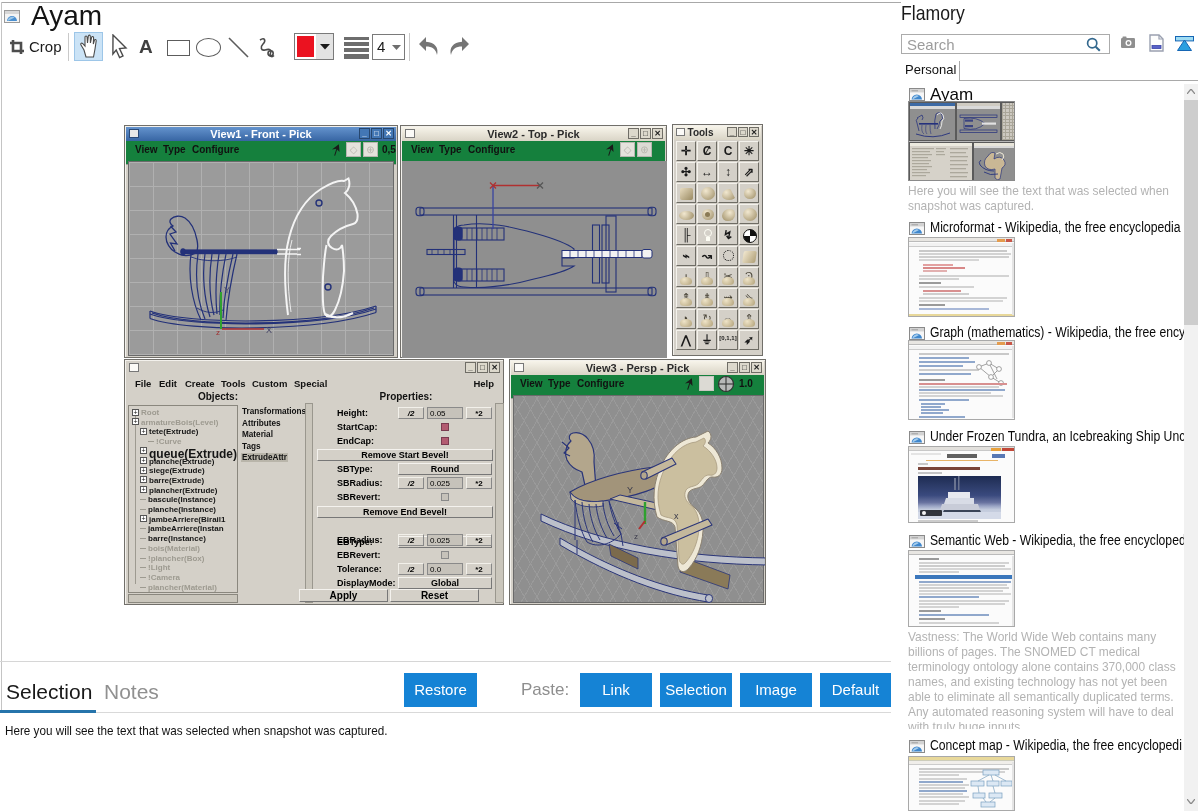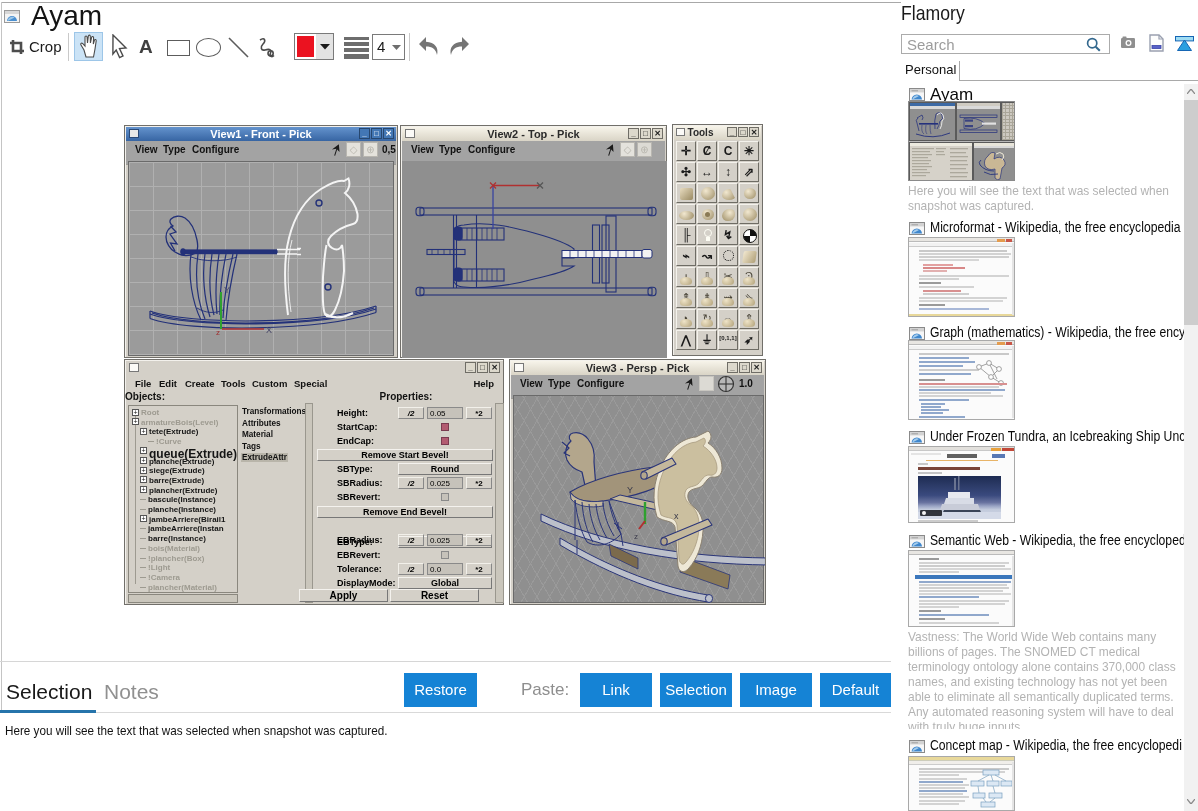--- a/index.html
+++ b/index.html
@@ -2,21 +2,21 @@
 <html><head><meta charset="utf-8">
 <style>
 *{margin:0;padding:0;box-sizing:border-box}
 html,body{width:1198px;height:811px;overflow:hidden;background:#fff;font-family:"Liberation Sans",sans-serif}
 .abs{position:absolute}
 body{position:relative}
 .win{position:absolute;background:#d4d0c8;border:1px solid #716f6a;box-shadow:inset 1px 1px 0 #f3f1ec}
 .tb{position:absolute;left:1px;right:1px;top:1px;height:14px;font-weight:bold;font-size:11px;text-align:center;line-height:14px;overflow:hidden}
 .tb-grey{background:linear-gradient(180deg,#f7f4ea,#d9d4c6);color:#2b2b2b}
 .tb-blue{background:linear-gradient(180deg,#6493cd,#3765a3);color:#fff}
-.mbar{position:absolute;left:1px;right:1px;height:24px;background:#a3a3a3;border-bottom:1px solid #9e9c96;font-weight:bold;font-size:10px;color:#111}
+.mbar{position:absolute;left:1px;right:1px;height:24px;background:#15803d;border-bottom:1px solid #9e9c96;font-weight:bold;font-size:10px;color:#111}
 .mbar span{position:absolute;top:3px}
 .wbtn{position:absolute;top:2px;width:11px;height:11px;font-size:8px;line-height:10px;text-align:center;font-weight:bold}
 .wbtn.b{background:#4377b5;border:1px solid #27476f;color:#fff}
 .wbtn.g{background:#dcd8cc;border:1px solid #6f6d66;color:#222}
 .thumb{position:absolute;left:908px;width:107px;border:1px solid #a9a9a9;background:#fbfbfb;overflow:hidden}
 .ttl{position:absolute;left:930px;width:294px;height:18px;font-size:14px;color:#090909;white-space:nowrap;overflow:hidden;transform:scaleX(0.87);transform-origin:0 0}
 .sicon{position:absolute;left:909px;width:16px;height:13px}
 .gtxt{position:absolute;left:908px;width:314px;font-size:13.5px;line-height:15px;color:#b3b3b3;overflow:hidden;white-space:nowrap;transform:scaleX(0.885);transform-origin:0 0}
 .btn-blue{position:absolute;top:673px;height:34px;background:#1583d5;color:#fff;font-size:15px;text-align:center;line-height:34px}
 </style></head>
@@ -334,21 +334,21 @@
       <div class="wbtn g" style="right:3px">✕</div>
   <div class="mbar" style="top:15px;height:16px;background:#d4d0c8;border-bottom:none;font-size:9.5px">
     <span style="left:9px">File</span>
         <span style="left:33px">Edit</span>
         <span style="left:59px">Create</span>
         <span style="left:95px">Tools</span>
         <span style="left:126px">Custom</span>
         <span style="left:168px">Special</span>
         <span style="right:8px">Help</span>
   </div>
-  <div class="abs" style="left:0;top:31px;width:113px;height:14px;text-align:left;font-size:10px;font-weight:bold;color:#111">Objects:</div>
+  <div class="abs" style="left:0;top:31px;width:113px;height:14px;text-align:right;font-size:10px;font-weight:bold;color:#111">Objects:</div>
   <div class="abs" style="left:186px;top:31px;width:190px;height:14px;text-align:center;font-size:10px;font-weight:bold;color:#111">Properties:</div>
   <div id="tree" class="abs" style="left:3px;top:45px;width:110px;height:188px;border:1px solid #8a877e;background:#d4d0c8;overflow:hidden">
         <span style="position:absolute;left:6px;top:6px;width:1px;height:172.29999999999995px;background:#9d9a90"></span>
         <span style="position:absolute;left:3px;top:3px;width:7px;height:7px;border:1px solid #555;background:#fff;font-size:7px;line-height:6px;text-align:center;color:#111">+</span>
         <span style="position:absolute;left:12px;top:2px;font-size:8px;font-weight:bold;color:#9d9a90;white-space:nowrap">Root</span>
         <span style="position:absolute;left:3px;top:12px;width:7px;height:7px;border:1px solid #555;background:#fff;font-size:7px;line-height:6px;text-align:center;color:#111">+</span>
         <span style="position:absolute;left:12px;top:11.7px;font-size:8px;font-weight:bold;color:#9d9a90;white-space:nowrap">armatureBois(Level)</span>
         <span style="position:absolute;left:11px;top:22px;width:7px;height:7px;border:1px solid #555;background:#fff;font-size:7px;line-height:6px;text-align:center;color:#111">+</span>
         <span style="position:absolute;left:20px;top:21.4px;font-size:8px;font-weight:bold;color:#151515;white-space:nowrap">tete(Extrude)</span>
         <span style="position:absolute;left:19px;top:35.099999999999994px;width:6px;height:1px;background:#9d9a90"></span>

